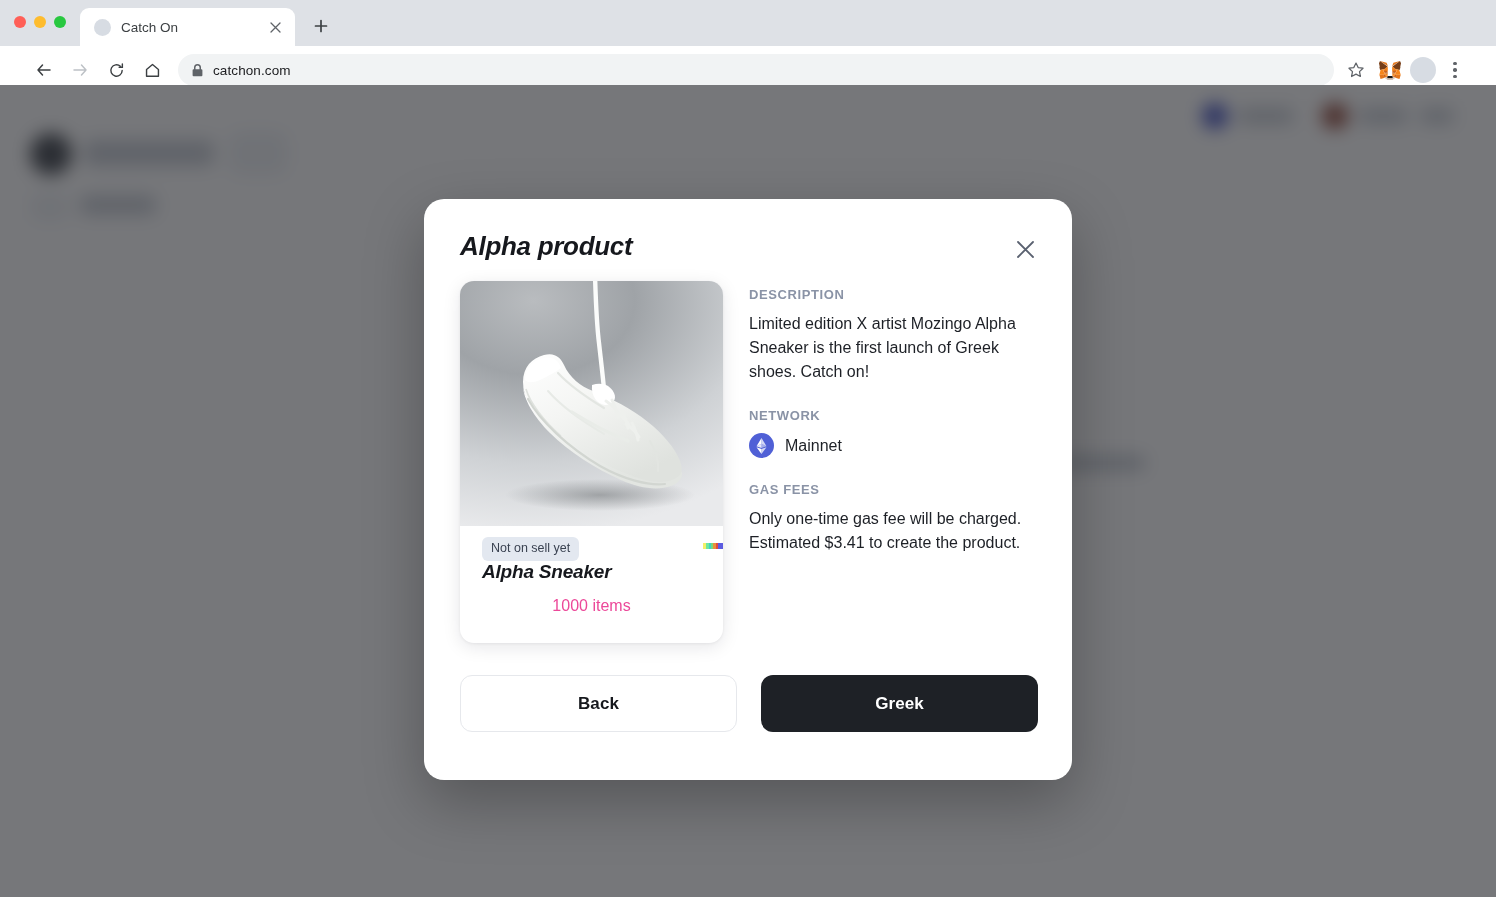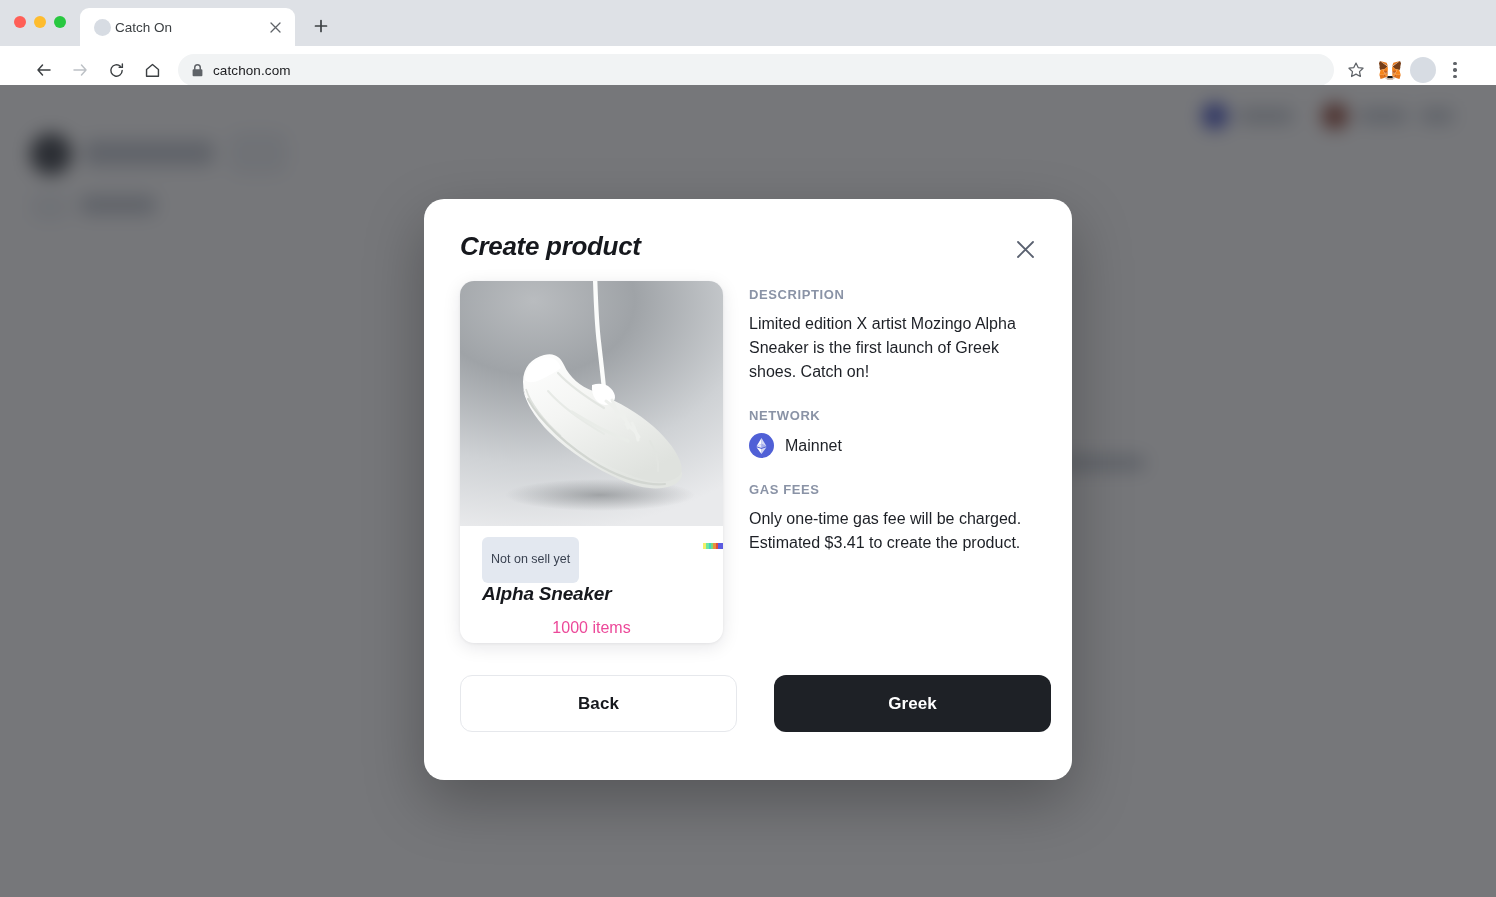--- a/index.html
+++ b/index.html
@@ -44,21 +44,21 @@
 
   .tab {
     margin-left: 68px;
     width: 215px;
     height: 38px;
     background: #ffffff;
     border-radius: 9px 9px 0 0;
     display: flex;
     align-items: center;
     padding: 0 10px 0 14px;
-    gap: 4px;
+    gap: 10px;
     position: relative;
   }
   .tab-favicon {
     width: 17px; height: 17px; border-radius: 50%;
     background: #d7dce3;
     flex: 0 0 auto;
   }
   .tab-title {
     flex: 1 1 auto;
     font-size: 13.5px;
@@ -237,21 +237,21 @@
 
   .card-meta {
     position: relative;
     padding: 11px 22px 0 22px;
   }
   .badge {
     display: inline-block;
     background: #e3e8f0;
     color: #3a4251;
     font-size: 12.5px;
-    padding: 16px 9px;
+    padding: 5px 9px;
     border-radius: 6px;
     line-height: 1.1;
   }
   .rainbow {
     position: absolute;
     right: 0px;
     top: 17px;
     width: 20px;
     height: 6px;
     background: linear-gradient(90deg,
@@ -311,21 +311,21 @@
     flex: 0 0 auto;
   }
   .network-name {
     font-size: 16px;
     color: #1d2026;
   }
 
   
   .modal-footer {
     display: flex;
-    gap: 37px;
+    gap: 24px;
     margin-top: 32px;
   }
   .btn {
     height: 57px;
     border-radius: 12px;
     display: flex;
     align-items: center;
     justify-content: center;
     font-size: 17px;
     font-weight: 700;
@@ -469,21 +469,21 @@
       <div class="bg-bar" style="left:1420px; top:23px; width:34px; height:16px;"></div>
 
       <div class="bg-bar" style="left:1060px; top:370px; width:86px; height:16px;"></div>
     </div>
 
     <div class="overlay"></div>
 
     <div class="modal">
 
       <div class="modal-head">
-        <div class="modal-title">Create product</div>
+        <div class="modal-title">Alpha product</div>
         <div class="close-btn">
           <svg width="19" height="19" viewBox="0 0 19 19" fill="none" stroke="currentColor" stroke-width="1.8" stroke-linecap="round">
             <path d="M2 2 L17 17 M17 2 L2 17"></path>
           </svg>
         </div>
       </div>
 
       <div class="modal-body">
 
         <div class="product-card">

